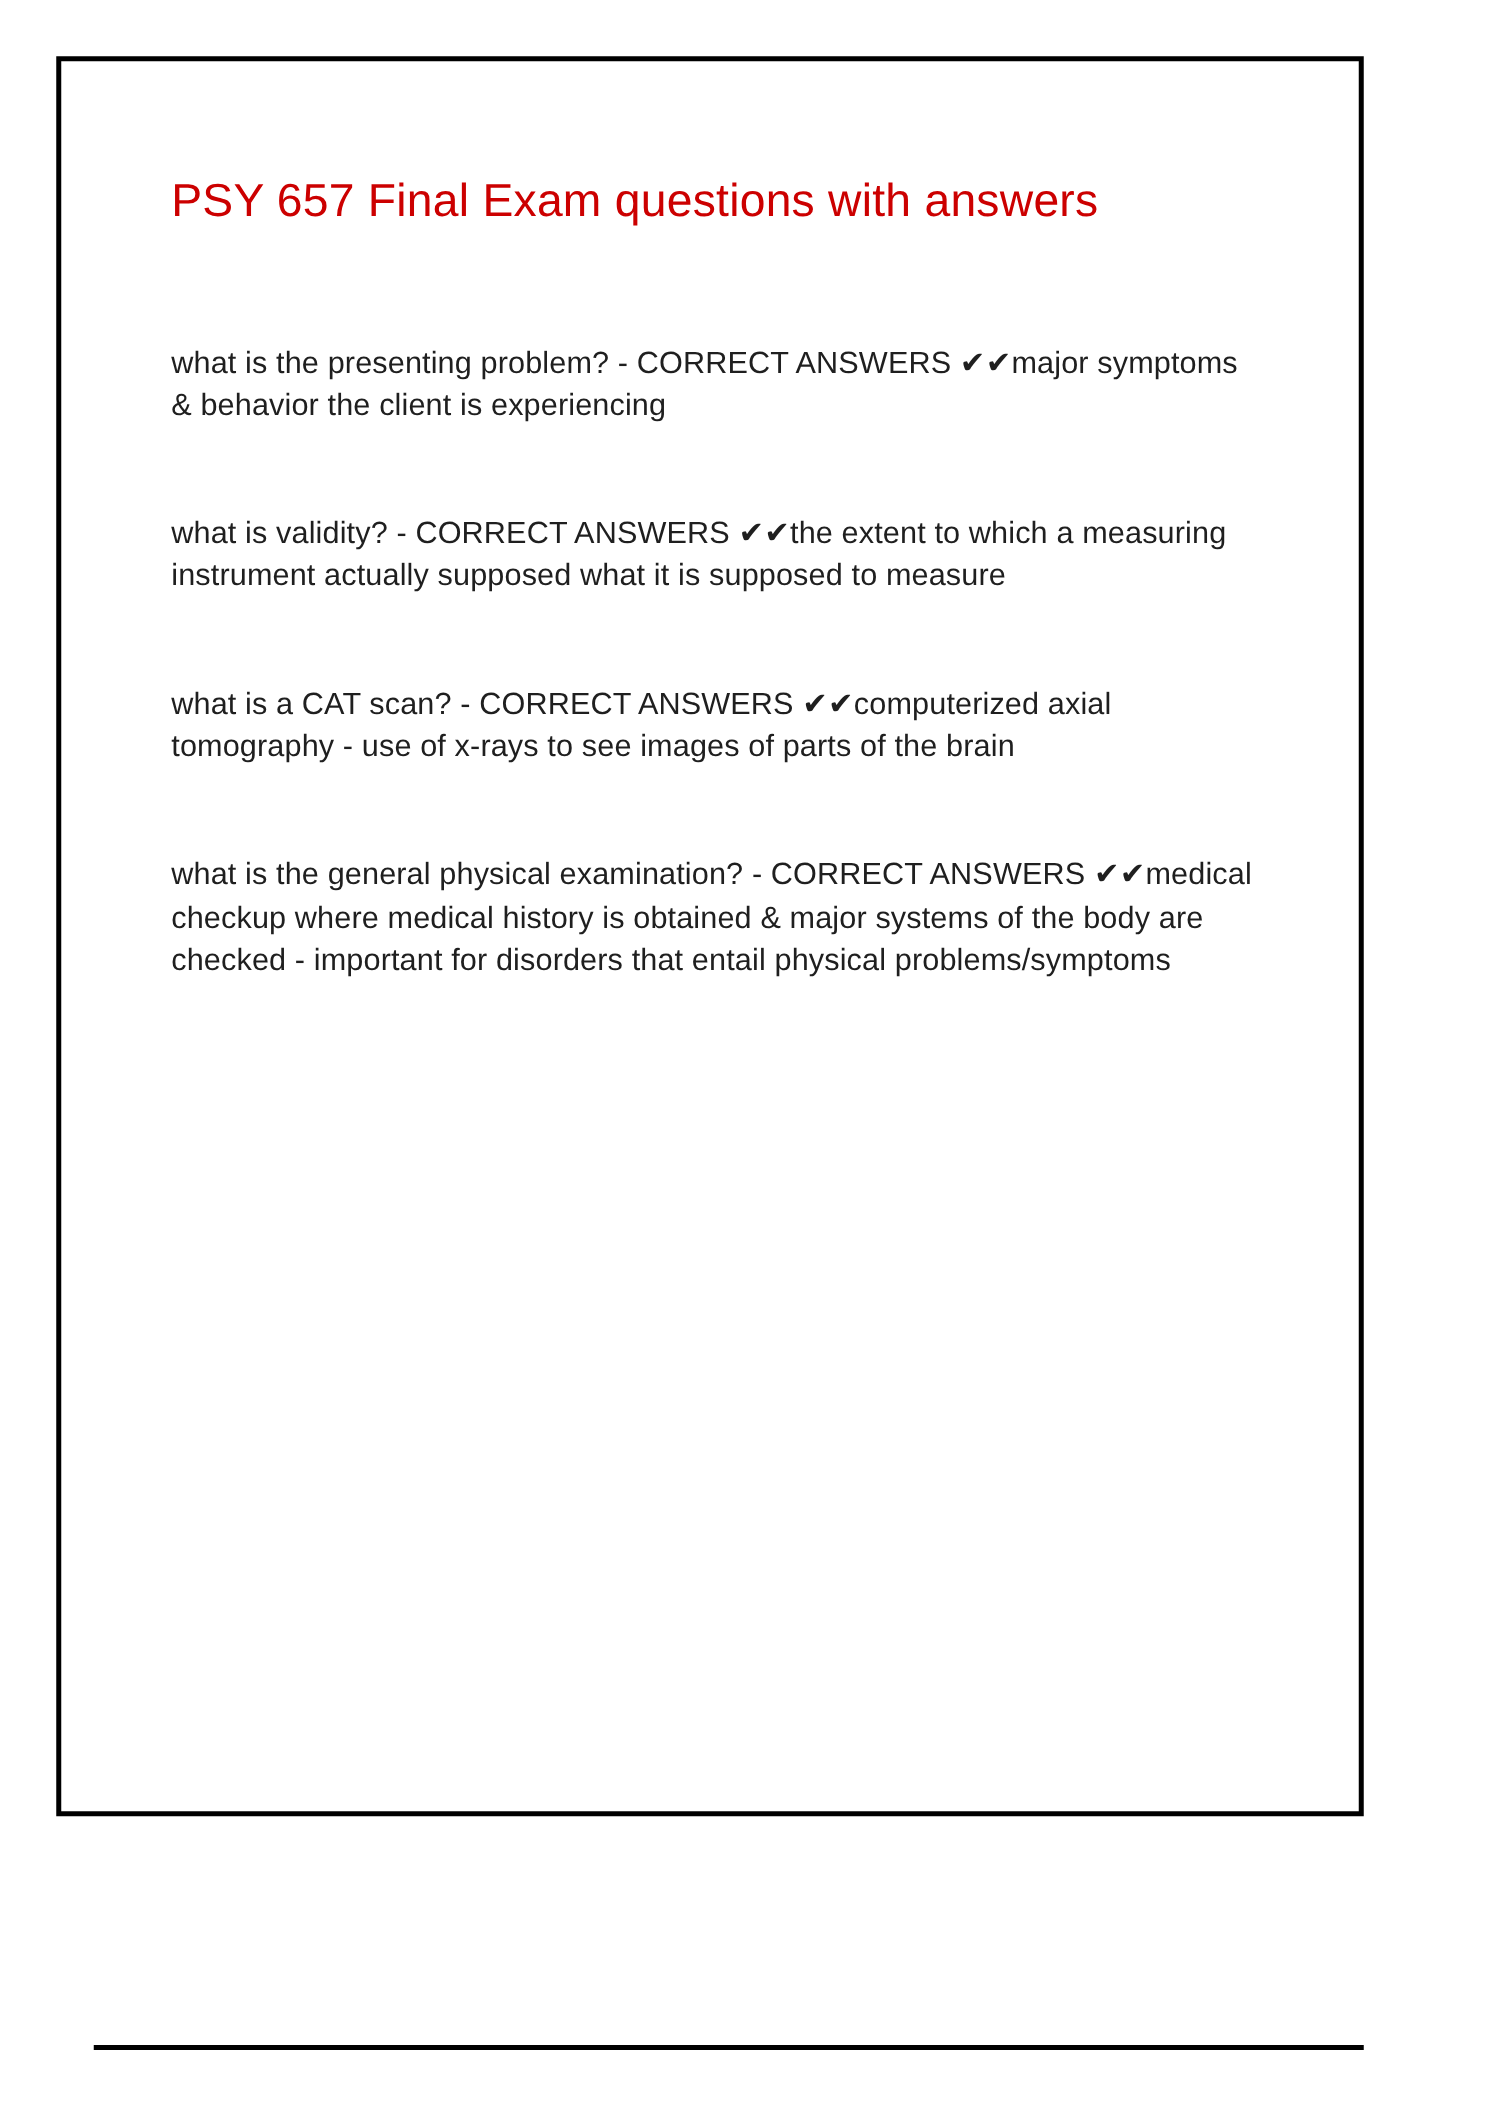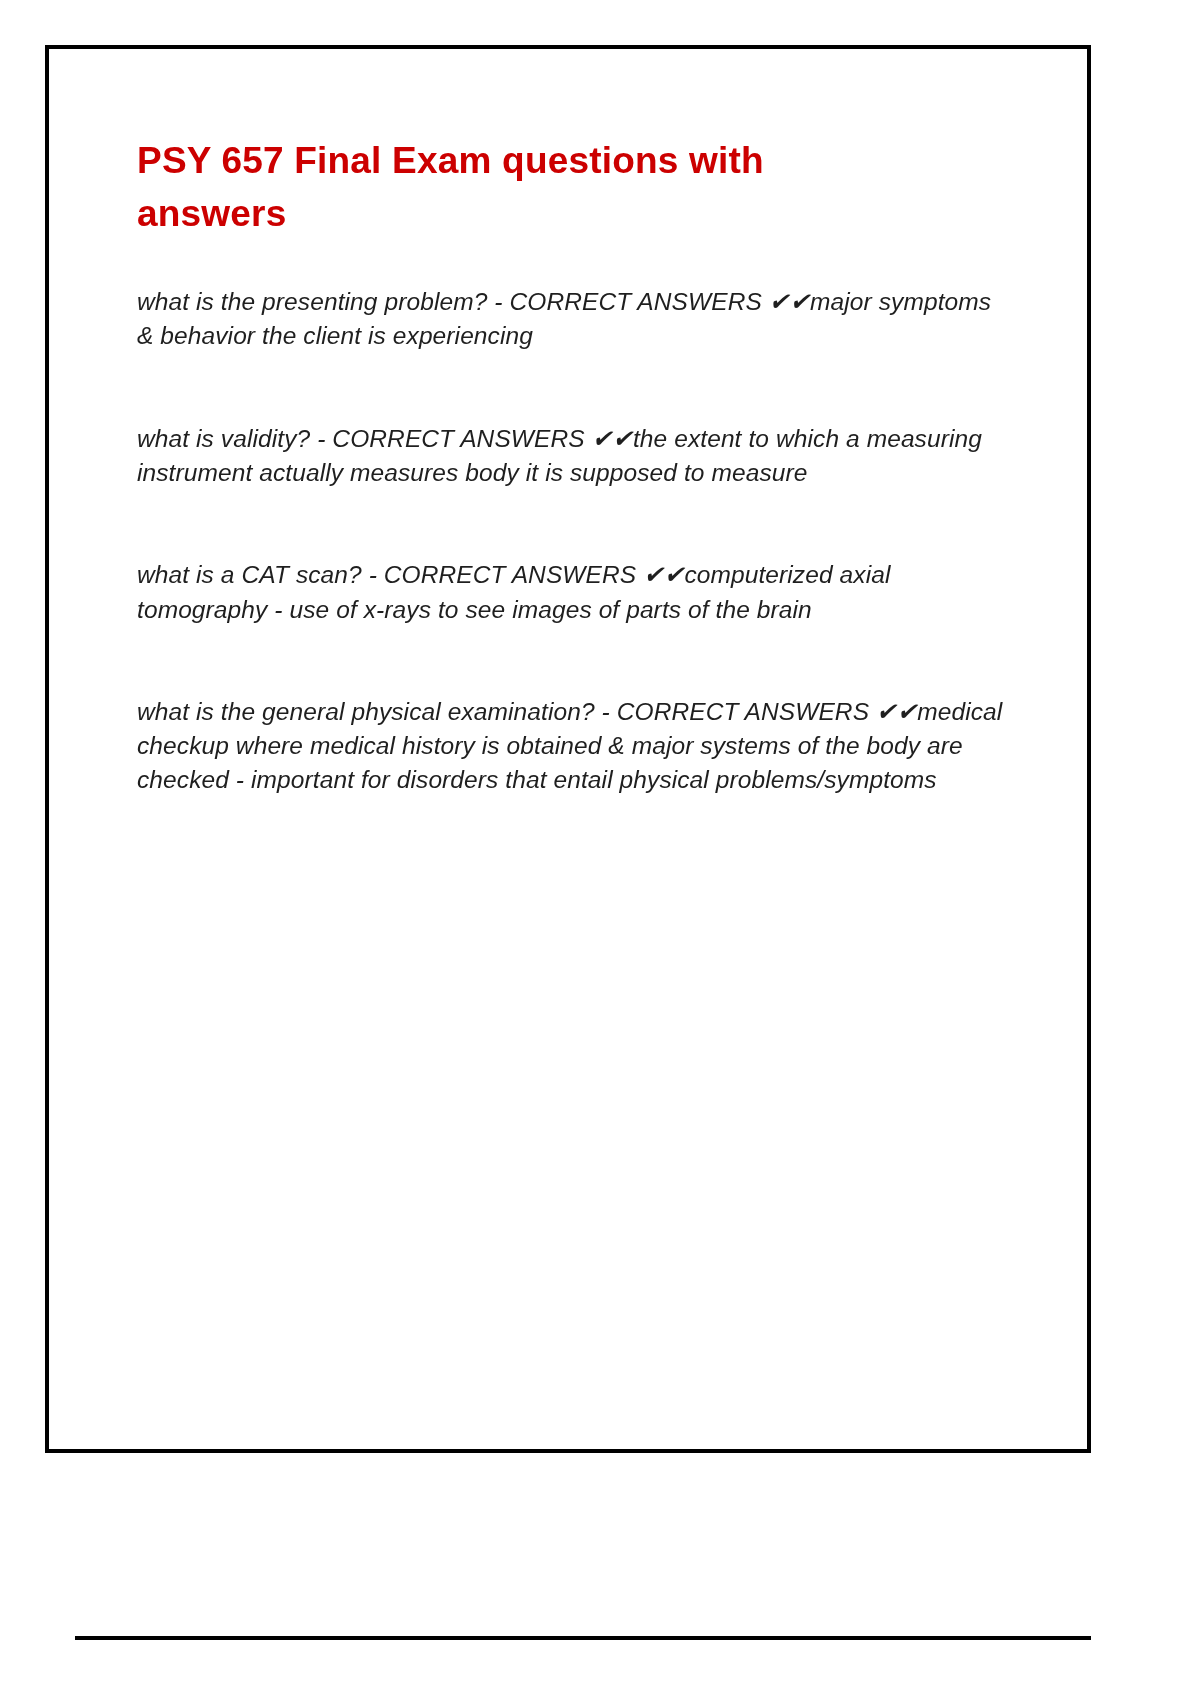--- a/index.html
+++ b/index.html
@@ -21,55 +21,54 @@
     width: 1046px;
     height: 1408px;
     border: 4px solid var(--border-color, #000);
     box-sizing: border-box;
     background: #ffffff;
     padding: 86px 80px 0 88px;
   }
   .doc-title {
     color: var(--title-color, #cc0000);
     font-size: 37px;
-    font-weight: bold;
+    font-weight: normal;
     line-height: 1.42;
     max-width: 770px;
-    margin: 0 0 45px 0;
+    margin: 0 0 86px 0;
     letter-spacing: 0.2px;
   }
   .qa-list {
     margin: 0;
     padding: 0;
   }
   .qa-item {
     color: var(--body-color, #1f1f1f);
     font-size: 24.5px;
     line-height: 1.4;
     max-width: 872px;
     margin: 0 0 68px 0;
     letter-spacing: 0.1px;
-    font-style: italic;
   }
   .footer-divider {
     position: absolute;
     left: 75px;
     top: 1636px;
     width: 1016px;
     height: 4px;
     background: var(--border-color, #111);
   }
 </style>
 </head>
 <body>
 
 <div class="page-frame">
   <h1 class="doc-title">PSY 657 Final Exam questions with answers</h1>
 
   <div class="qa-list">
     <p class="qa-item">what is the presenting problem? - CORRECT ANSWERS ✔✔major symptoms &amp; behavior the client is experiencing</p>
-    <p class="qa-item">what is validity? - CORRECT ANSWERS ✔✔the extent to which a measuring instrument actually measures body it is supposed to measure</p>
+    <p class="qa-item">what is validity? - CORRECT ANSWERS ✔✔the extent to which a measuring instrument actually supposed what it is supposed to measure</p>
     <p class="qa-item">what is a CAT scan? - CORRECT ANSWERS ✔✔computerized axial tomography - use of x-rays to see images of parts of the brain</p>
     <p class="qa-item">what is the general physical examination? - CORRECT ANSWERS ✔✔medical checkup where medical history is obtained &amp; major systems of the body are checked - important for disorders that entail physical problems/symptoms</p>
   </div>
 </div>
 
 <div class="footer-divider"></div>
 
 </body></html>

